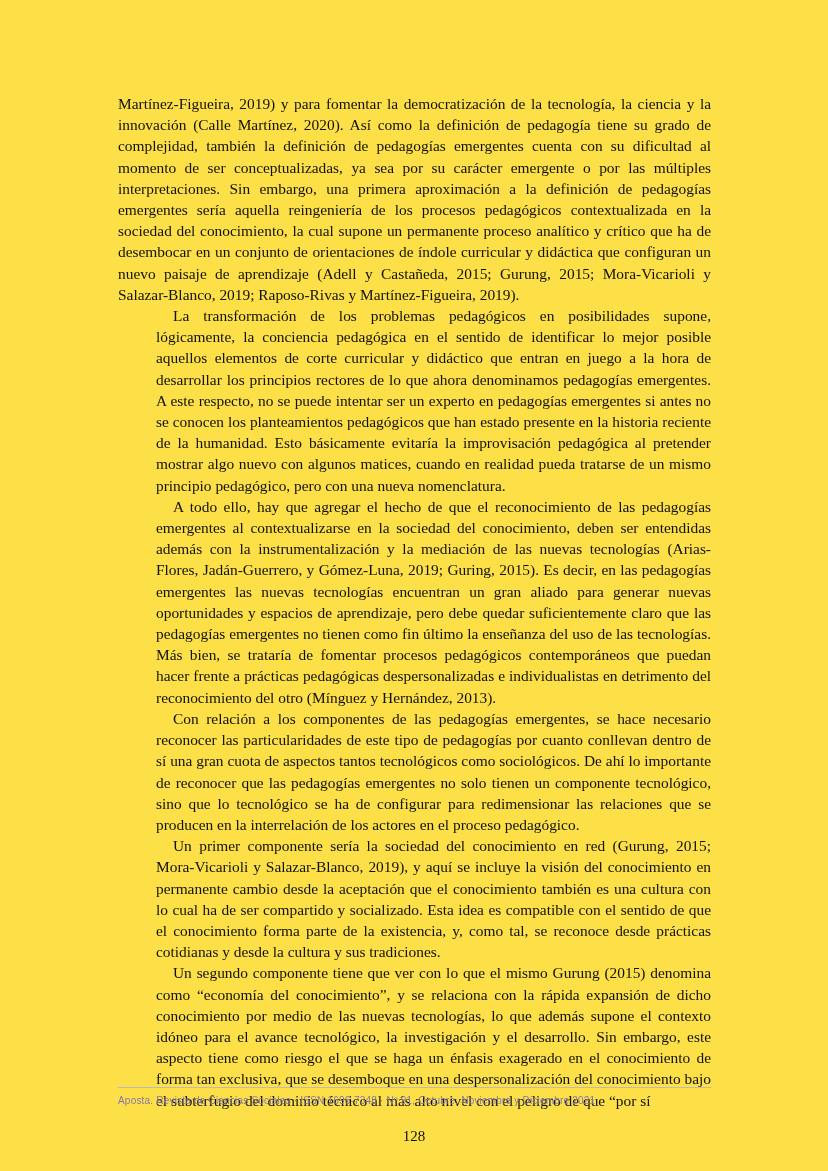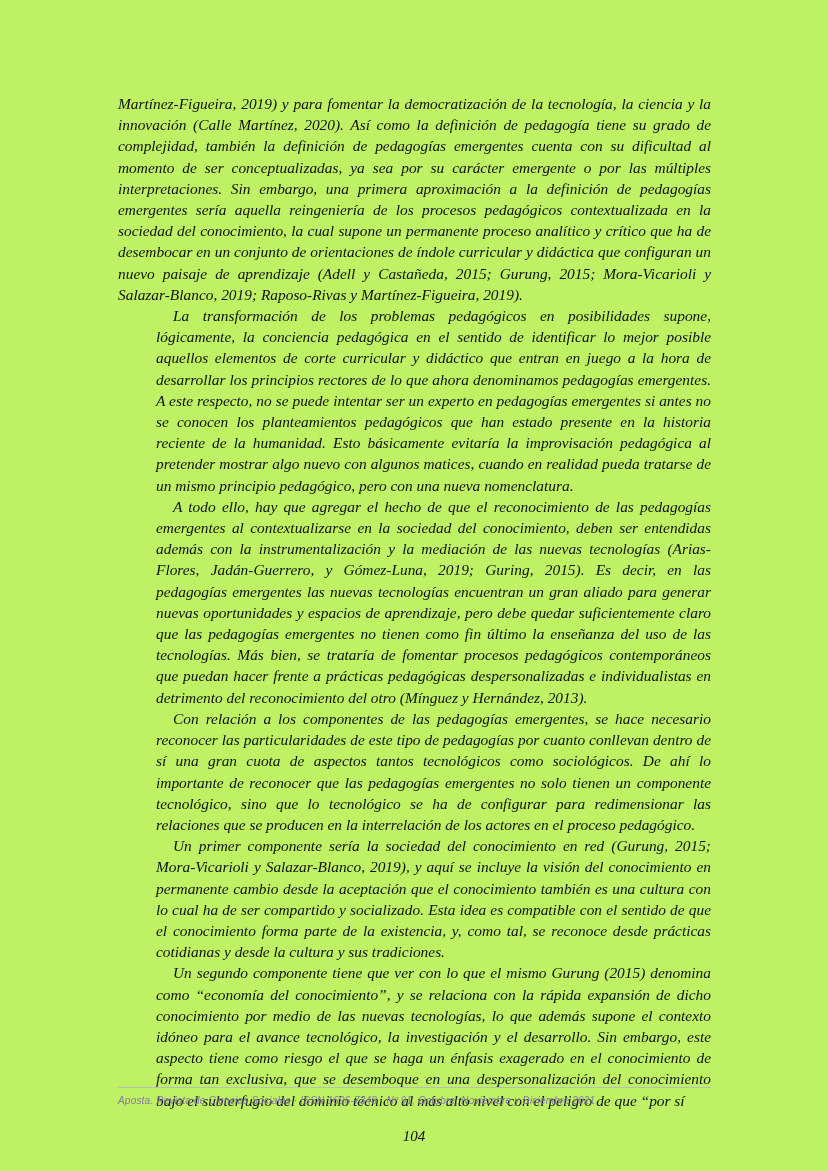--- a/index.html
+++ b/index.html
@@ -10,22 +10,21 @@
   body {
     width: 828px;
     height: 1171px;
     position: relative;
     font-family: "Liberation Serif", "DejaVu Serif", serif;
     color: #1a1a1a;
   }
   .page {
     position: absolute;
     inset: 0;
-    background: #bef264;
-    font-style: italic;
+    background: #fde047;
   }
   .text-block {
     position: absolute;
     left: 118px;
     top: 93px;
     width: 593px;
   }
   .para {
     margin: 0;
     font-size: 15.4px;
@@ -78,15 +77,15 @@
     <p class="para indent">Con relación a los componentes de las pedagogías emergentes, se hace necesario reconocer las particularidades de este tipo de pedagogías por cuanto conllevan dentro de sí una gran cuota de aspectos tantos tecnológicos como sociológicos. De ahí lo importante de reconocer que las pedagogías emergentes no solo tienen un componente tecnológico, sino que lo tecnológico se ha de configurar para redimensionar las relaciones que se producen en la interrelación de los actores en el proceso pedagógico.</p>
     <p class="para indent">Un primer componente sería la sociedad del conocimiento en red (Gurung, 2015; Mora-Vicarioli y Salazar-Blanco, 2019), y aquí se incluye la visión del conocimiento en permanente cambio desde la aceptación que el conocimiento también es una cultura con lo cual ha de ser compartido y socializado. Esta idea es compatible con el sentido de que el conocimiento forma parte de la existencia, y, como tal, se reconoce desde prácticas cotidianas y desde la cultura y sus tradiciones.</p>
     <p class="para indent">Un segundo componente tiene que ver con lo que el mismo Gurung (2015) denomina como “economía del conocimiento”, y se relaciona con la rápida expansión de dicho conocimiento por medio de las nuevas tecnologías, lo que además supone el contexto idóneo para el avance tecnológico, la investigación y el desarrollo. Sin embargo, este aspecto tiene como riesgo el que se haga un énfasis exagerado en el conocimiento de forma tan exclusiva, que se desemboque en una despersonalización del conocimiento bajo el subterfugio del dominio técnico al más alto nivel con el peligro de que “por sí</p>
   </div>
 
   <div class="footer">
     <hr class="footer-rule" style="border-top-color: rgb(187, 187, 187);">
     <div class="footer-text" style="color: rgb(133, 119, 165);">Aposta. Revista de Ciencias Sociales · ISSN 1696-7348 · Nº 91, Octubre, Noviembre y Diciembre 2021</div>
   </div>
 
-  <div class="page-number">104</div>
+  <div class="page-number">128</div>
 
 </div>
 
 </body></html>

